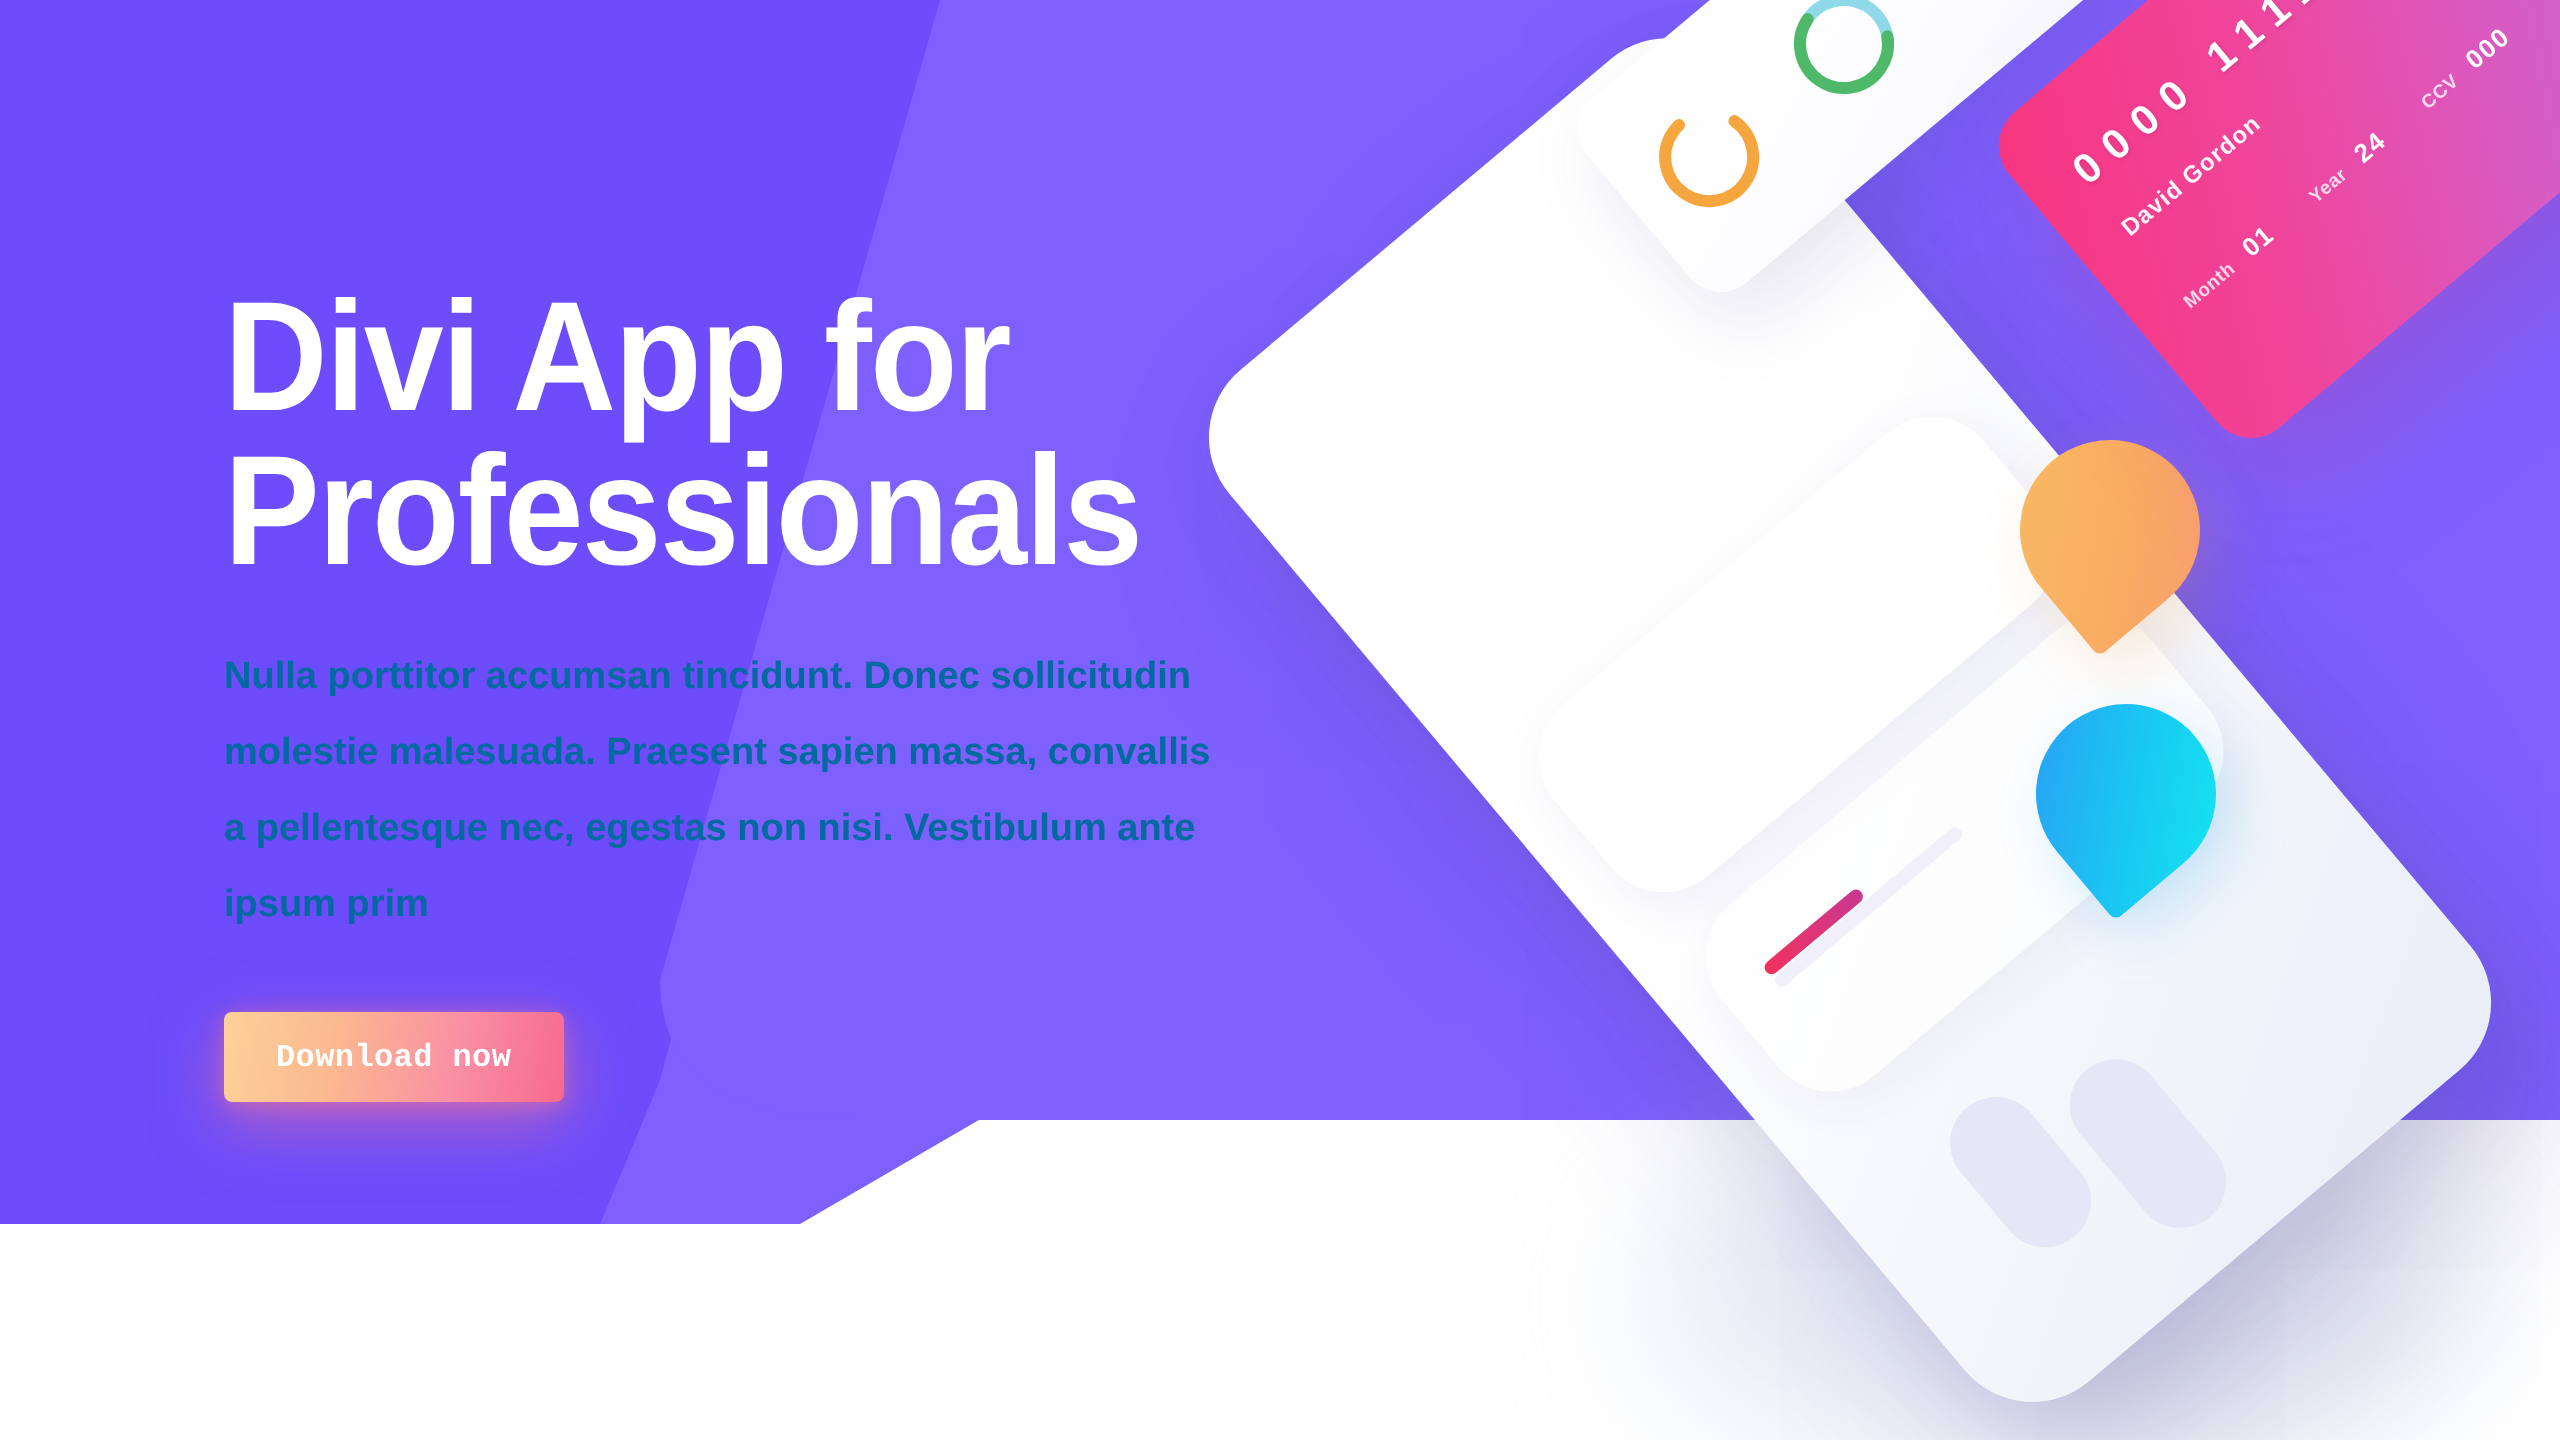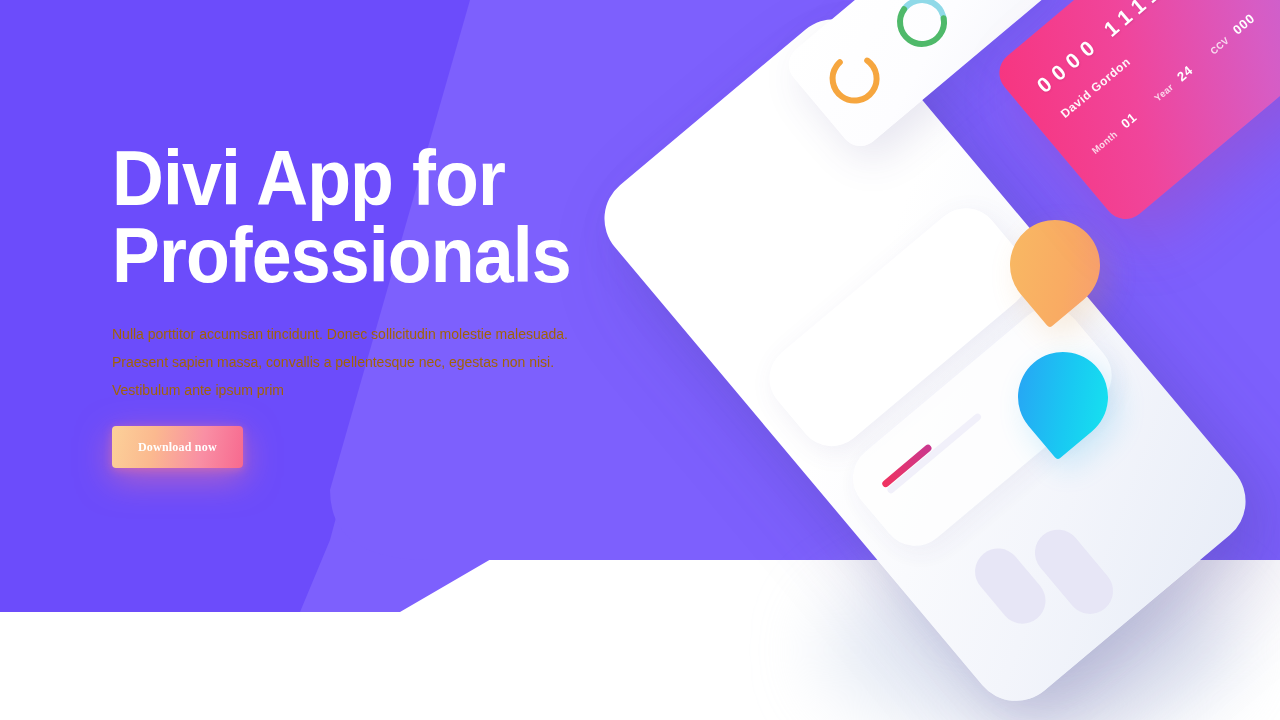--- a/index.html
+++ b/index.html
@@ -60,41 +60,41 @@
     font-size: 78px;
     line-height: 0.99;
     font-weight: 700;
     letter-spacing: -1px;
     transform: scaleX(0.92);
     transform-origin: left center;
     white-space: pre-line;
   }
   .subcopy {
     margin: 26px 0 0 0;
-    color: #a16207;
-    font-size: 14px;
+    color: #0369a1;
+    font-size: 19px;
     line-height: 2.0;
-    font-weight: 400;
+    font-weight: 700;
     max-width: 500px;
   }
   .cta {
     display: inline-block;
-    margin-top: 22px;
+    margin-top: 34px;
     padding: 14px 26px 13px 26px;
     border: 0;
     border-radius: 4px;
     color: #ffffff;
-    font-size: 12px;
+    font-size: 16px;
     font-weight: 700;
     letter-spacing: 0.2px;
     cursor: pointer;
     background: linear-gradient(100deg, #fcd199 0%, #fbb98f 32%, #f98fa4 68%, #f7698f 100%);
     box-shadow: 0 10px 34px rgba(248, 120, 150, 0.55),
                 0 2px 10px rgba(248, 120, 150, 0.45);
-    font-family: Liberation Serif, serif;
+    font-family: Liberation Mono, monospace;
   }
 
   
   .illo {
     position: absolute;
     left: 640px;
     top: -120px;
     width: 700px;
     height: 900px;
     z-index: 30;

